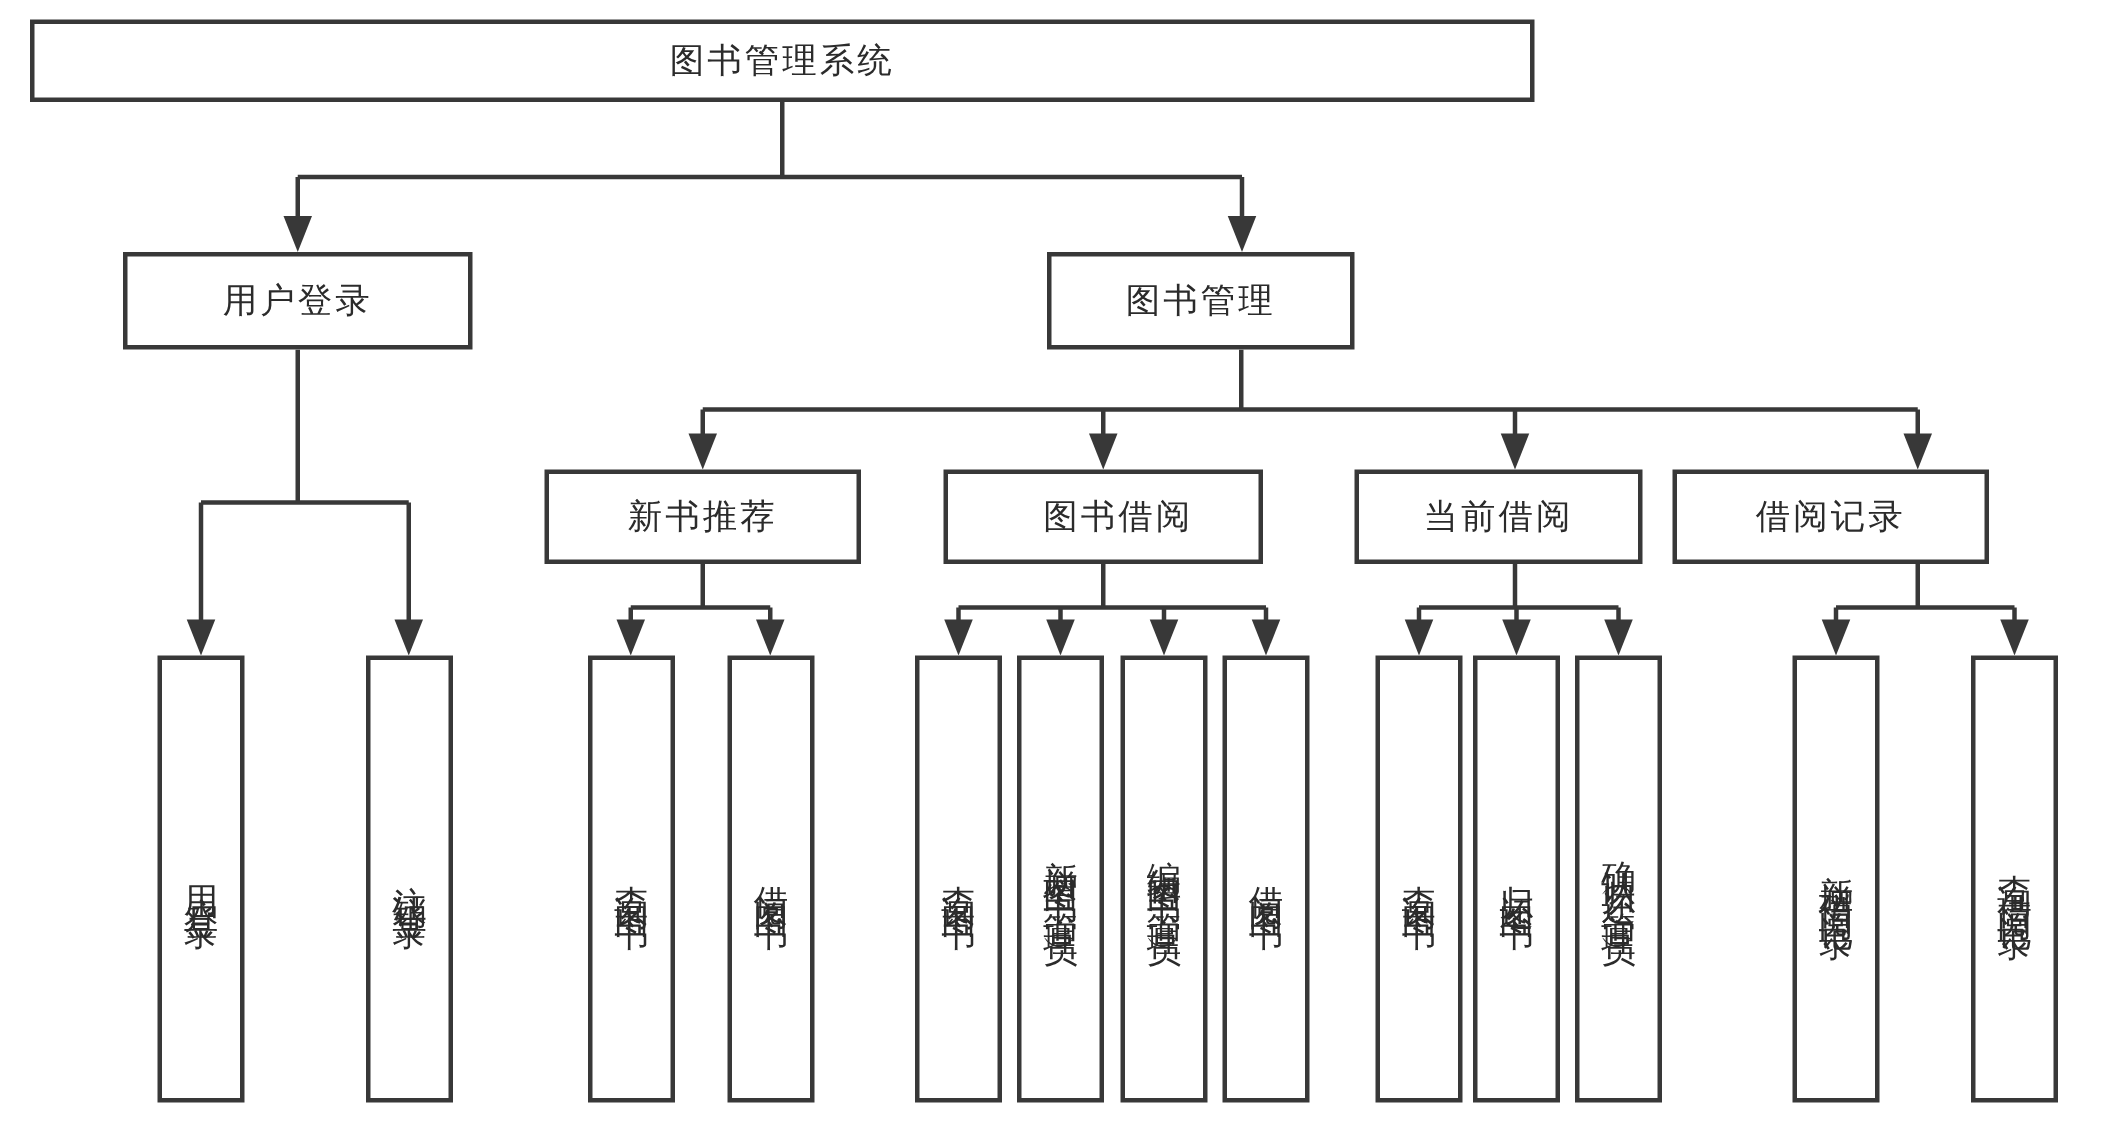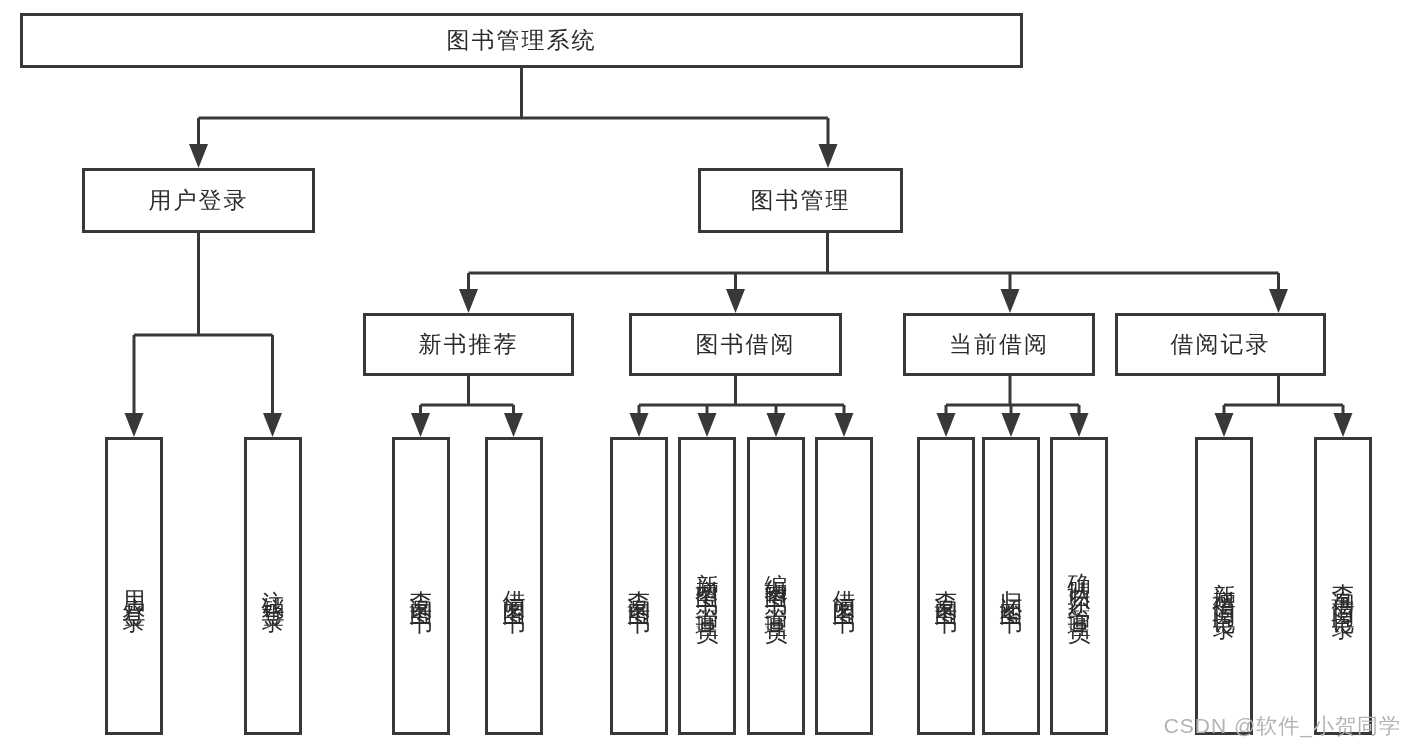--- a/index.html
+++ b/index.html
@@ -210,15 +210,14 @@
     <span class="v-label">确认归还（管理员）</span>
   </div>
 
   <div class="box leaf n-f12">
     <span class="v-label">新增借阅记录</span>
   </div>
   <div class="box leaf n-f13">
     <span class="v-label">查询借阅记录</span>
   </div>
 
-  <div class="watermark">CSDN @软件_小贺同学</div>
 
 </div>
 
 </body></html>

